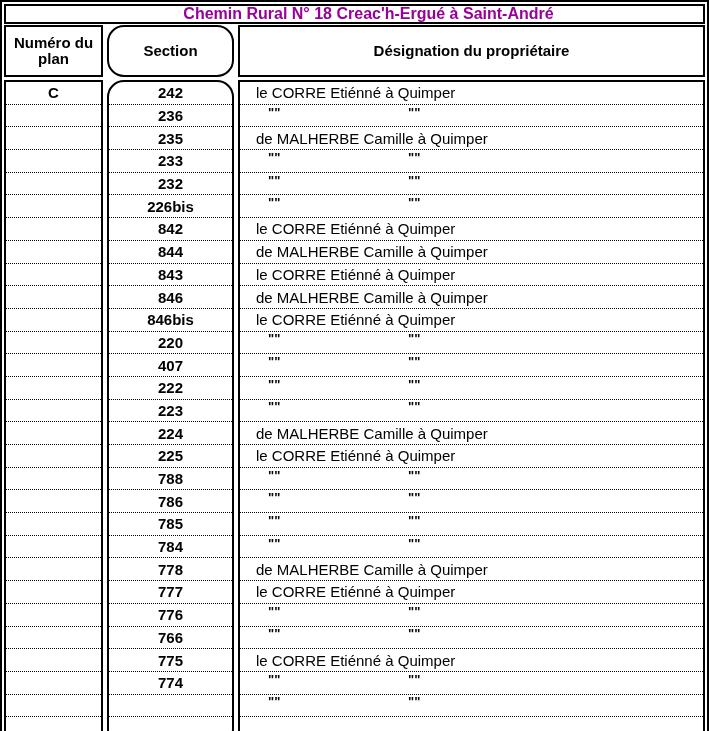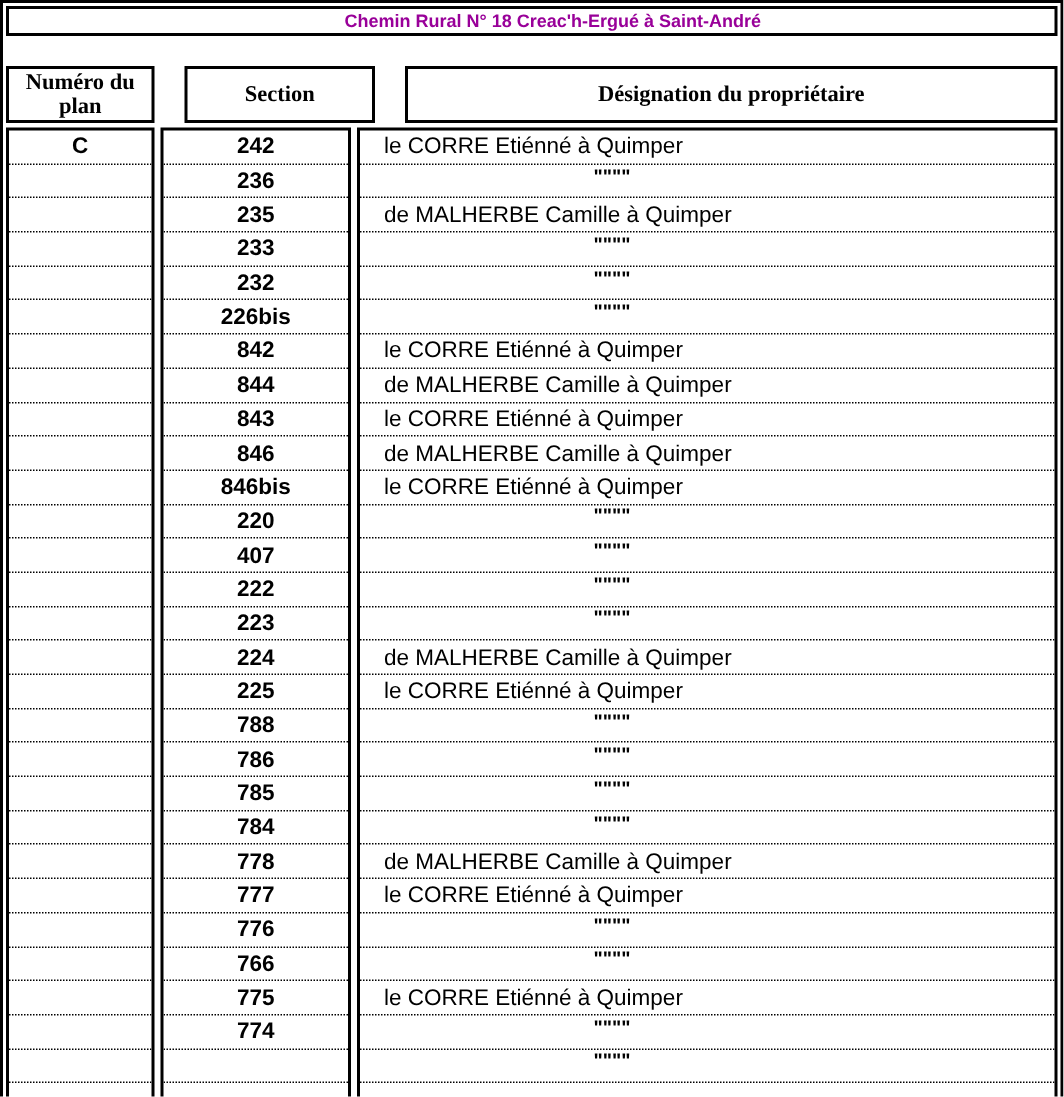--- a/index.html
+++ b/index.html
@@ -13,44 +13,43 @@
     box-sizing: border-box;
     width: 709px; height: 737px; 
     border: 2px solid #000;
     padding: 2px;
     background: #fff;
   }
   .title-box {
     box-sizing: border-box;
     border: 2px solid #000;
     height: 20px;
-    margin-bottom: 20px;
+    margin-bottom: 1px;
     display: flex; align-items: center; justify-content: center;
-    font-weight: bold; font-size: 12px;
+    font-weight: bold; font-size: 16px;
     letter-spacing: 0px;
     white-space: nowrap;
     padding-left: 28px;
   }
   .header-row {
-    display: flex; gap: 20px;
-    height: 38px;
+    display: flex; gap: 4px;
+    height: 52px;
     margin-bottom: 3px;
-    font-family: Liberation Serif, serif;
   }
   .hcell {
     box-sizing: border-box;
     border: 2px solid #000;
     display: flex; align-items: center; justify-content: center;
     text-align: center;
     font-weight: bold; font-size: 15px; line-height: 16px;
     color: #000;
   }
   .col-plan    { width: 99px;  flex: none; }
-  .col-section { width: 127px; flex: none; }
-  .col-owner   { flex: 1; text-align: right; }
+  .col-section { width: 127px; flex: none; border-radius: 17px; }
+  .col-owner   { flex: 1; }
   .body-row {
     display: flex; gap: 4px;
     height: 666px;
   }
   .bcol {
     box-sizing: border-box;
     border: 2px solid #000;
     height: 100%;
     overflow: hidden;
     background: #fff;

